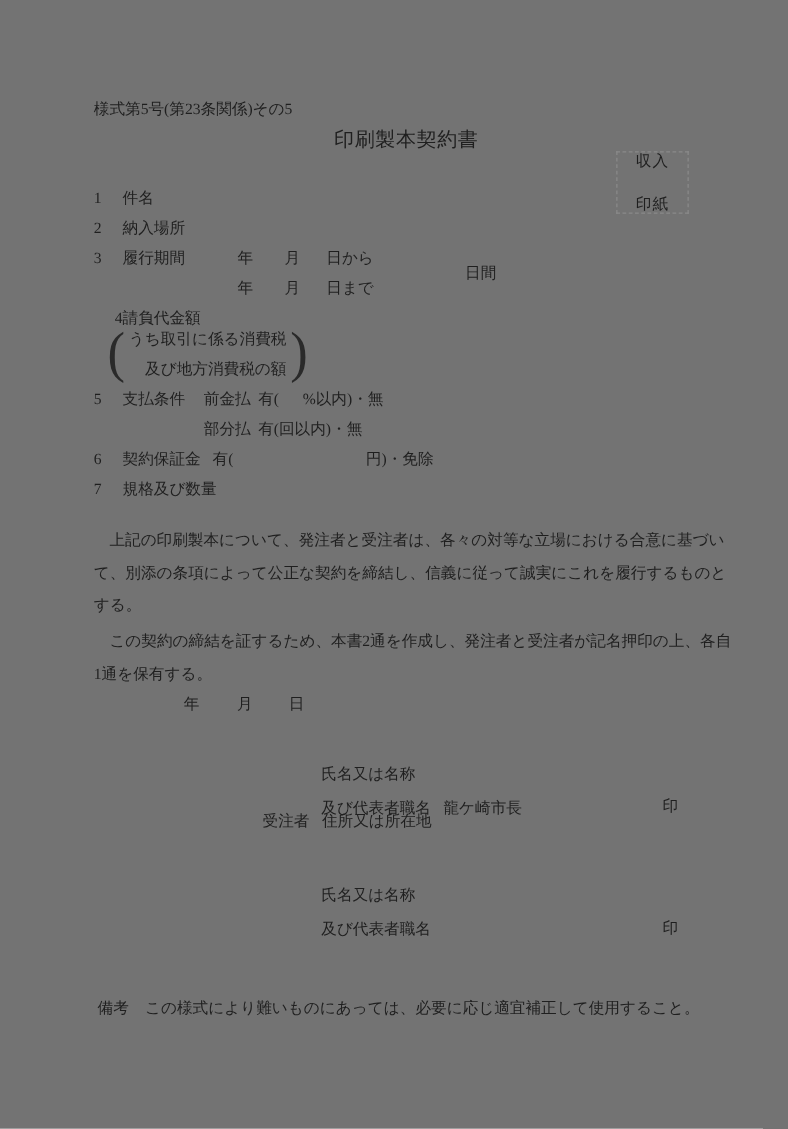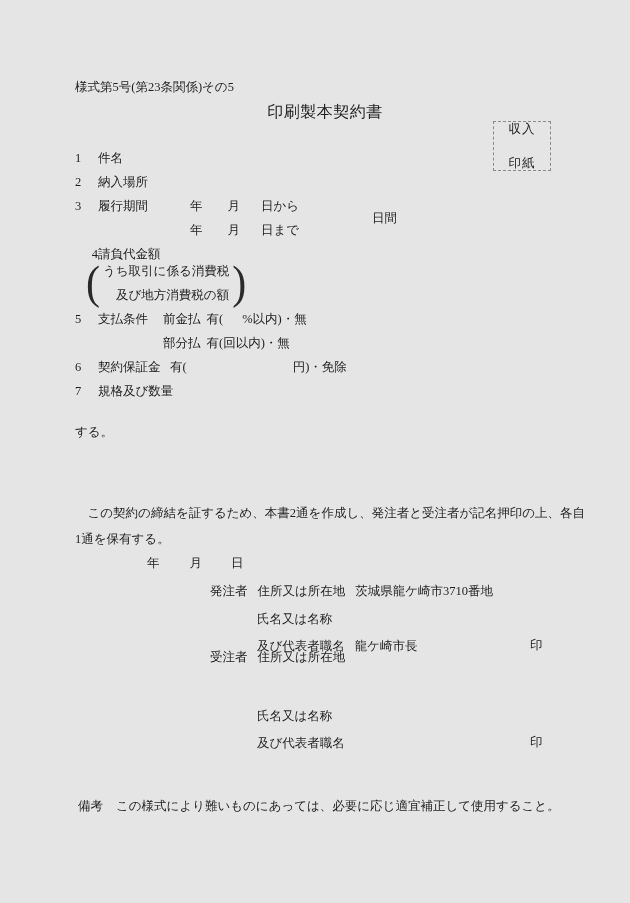--- a/index.html
+++ b/index.html
@@ -5,21 +5,21 @@
   html,body{margin:0;padding:0;}
   body{
     width:630px;height:903px;
     background:#fcfcfc;
     font-family:"Liberation Serif","DejaVu Serif",serif;
     color:#1f1f1f;
     font-size:12.5px;
     position:relative;
     overflow:hidden;
   }
-  .page{position:absolute;inset:0;background:#e5e5e5;}
+  .page{position:absolute;inset:0;background:#737373;}
   .ln{position:absolute;white-space:nowrap;line-height:18px;}
   .num{display:inline-block;width:23px;}
   .lbl-period{display:inline-block;width:92px;}
   .lbl-pay{display:inline-block;width:65px;}
   .lbl-deposit{display:inline-block;width:72px;}
   .title{
     position:absolute;left:75px;top:102px;width:500px;
     text-align:center;font-size:16px;letter-spacing:0.5px;
   }
   .stamp-box{
@@ -98,35 +98,34 @@
 
   <div class="ln" style="left:75px;top:358px;">
     <span class="num">6</span><span class="lbl-deposit">契約保証金</span><span>有(</span><span style="margin-left:106px;">円)・免除</span>
   </div>
 
   <div class="ln" style="left:75px;top:382px;">
     <span class="num">7</span><span>規格及び数量</span>
   </div>
 
   <div class="para" style="top:419px;">
+    <div class="para-line indent">上記の印刷製本について、発注者と受注者は、各々の対等な立場における合意に基づい</div>
+    <div class="para-line">て、別添の条項によって公正な契約を締結し、信義に従って誠実にこれを履行するものと</div>
     <div class="para-line">する。</div>
   </div>
 
   <div class="para" style="top:500px;">
     <div class="para-line indent">この契約の締結を証するため、本書2通を作成し、発注者と受注者が記名押印の上、各自</div>
     <div class="para-line">1通を保有する。</div>
   </div>
 
   <div class="ln" style="left:147px;top:554px;">
     <span>年</span><span style="margin-left:30px;">月</span><span style="margin-left:29px;">日</span>
   </div>
 
-  <div class="ln" style="left:210px;top:582px;">
-    <span>発注者</span><span style="margin-left:10px;">住所又は所在地</span><span style="margin-left:10px;">茨城県龍ケ崎市3710番地</span>
-  </div>
   <div class="ln" style="left:257px;top:610px;">
     <span>氏名又は名称</span>
   </div>
   <div class="ln" style="left:257px;top:637px;">
     <span>及び代表者職名</span><span style="margin-left:10px;">龍ケ崎市長</span>
   </div>
   <div class="seal" style="top:637px;">印</div>
 
   <div class="ln" style="left:210px;top:648px;">
     <span>受注者</span><span style="margin-left:10px;">住所又は所在地</span>

